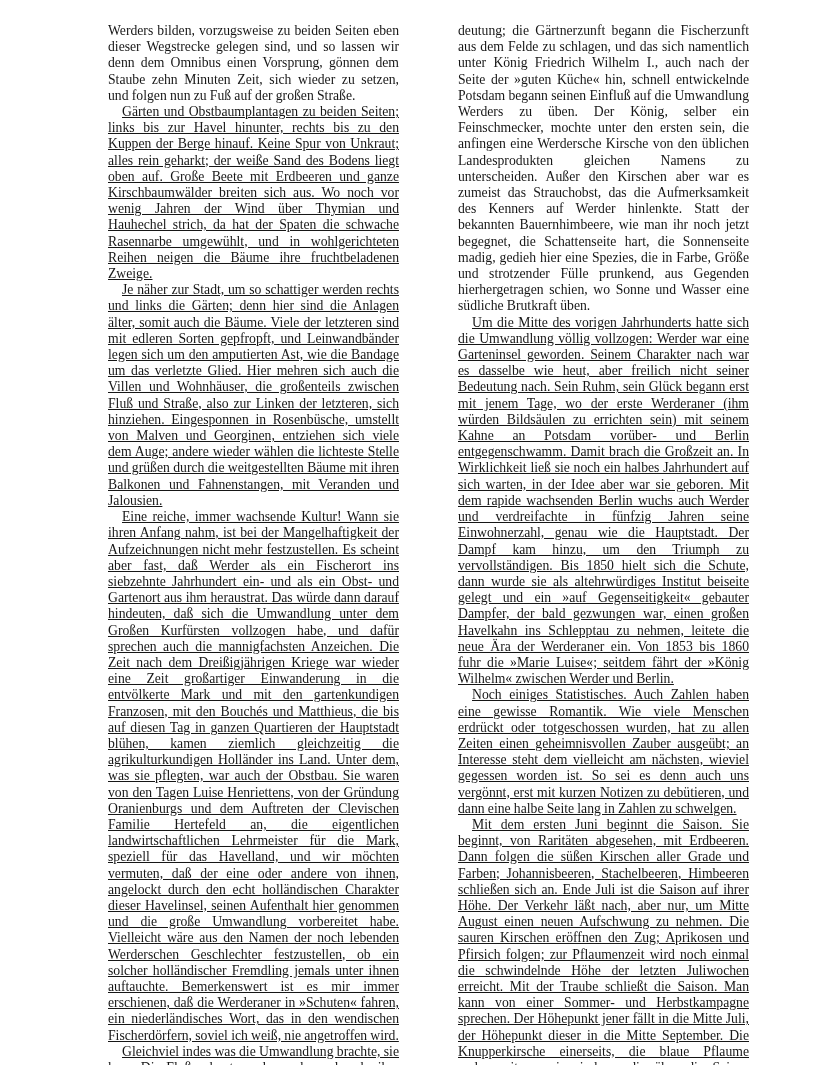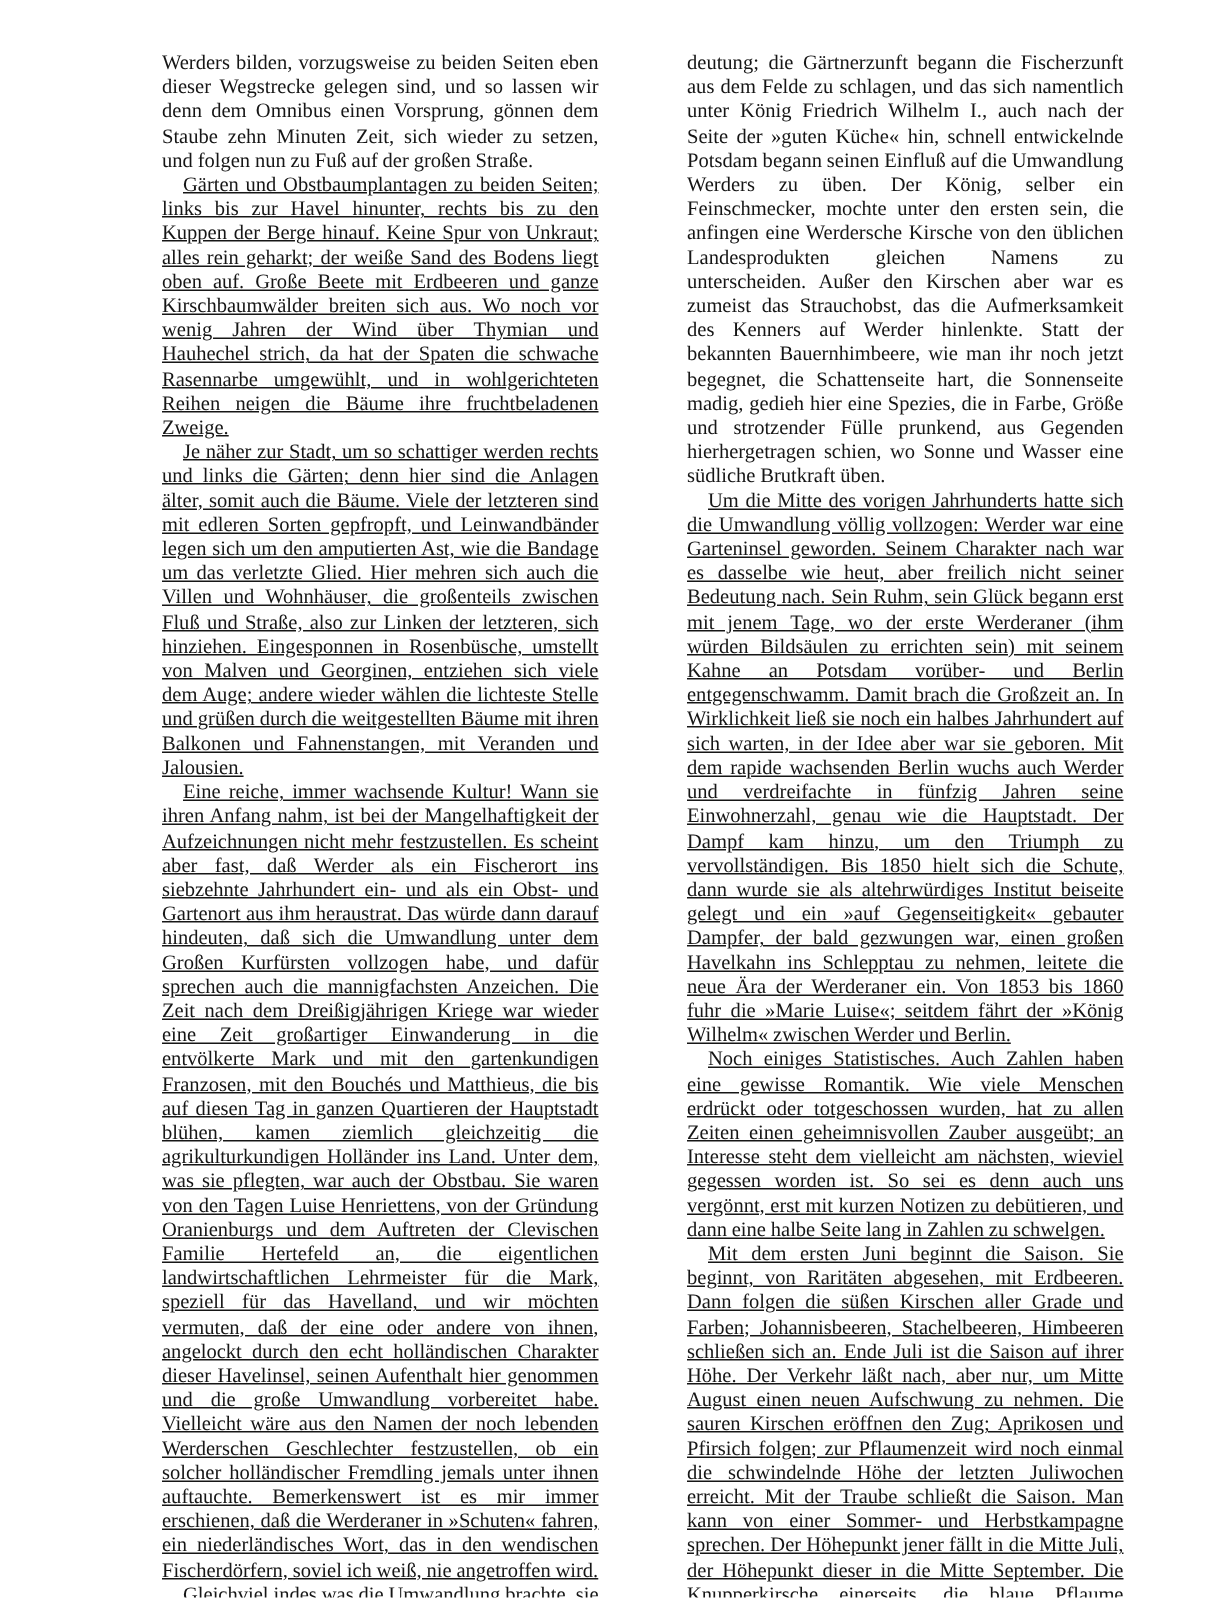--- a/index.html
+++ b/index.html
@@ -10,21 +10,20 @@
     font-family: "Liberation Serif", "DejaVu Serif", serif;
     color: #161616;
     overflow: hidden;
   }
   .page {
     position: relative;
     width: 819px;
     height: 778px;
     box-sizing: border-box;
     padding: 23px 71px 0 108px;
-    margin-top: 11px;
   }
   .columns {
     display: flex;
     gap: 59px;
   }
   .column {
     width: 291px;
     flex: 0 0 291px;
   }
   .para {

